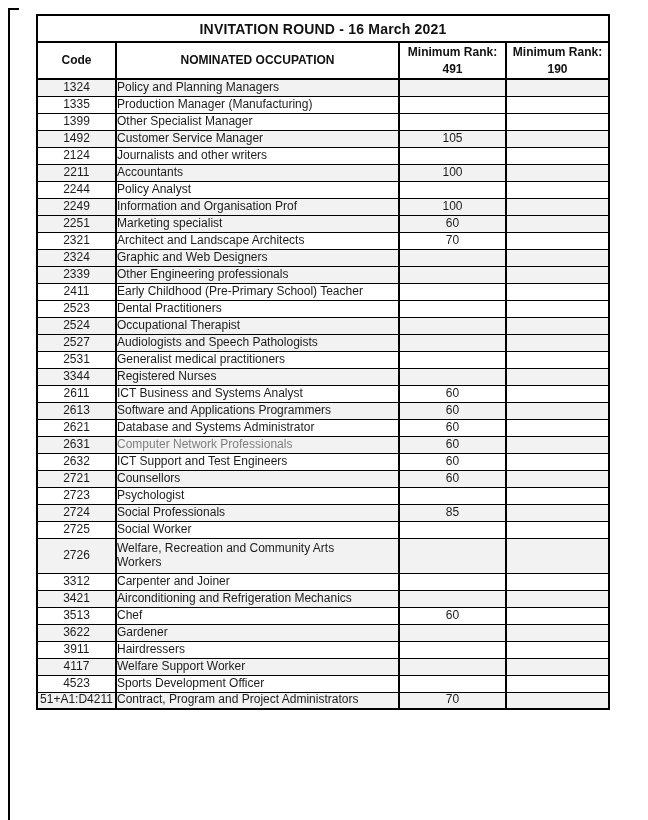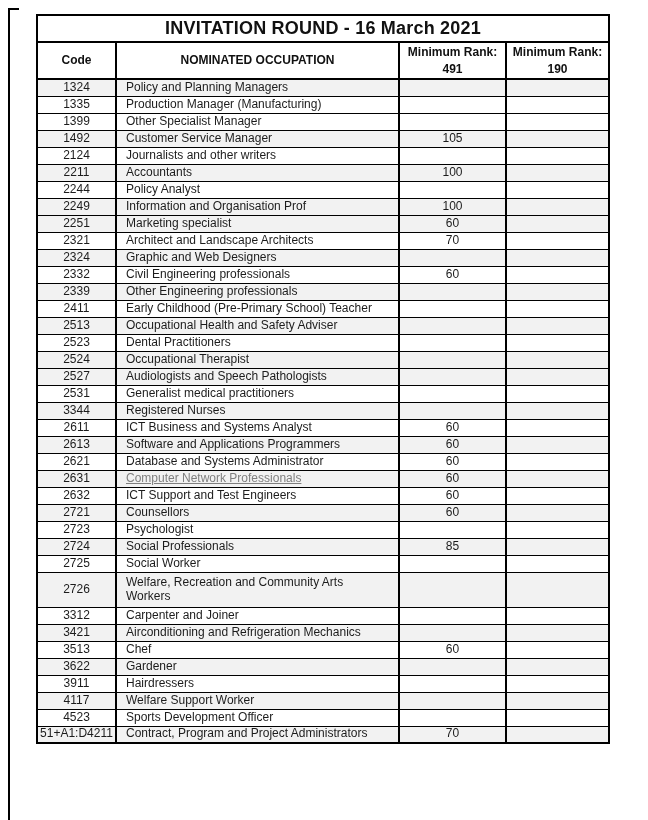--- a/index.html
+++ b/index.html
@@ -53,21 +53,21 @@
     border: 1px solid var(--border);
     border-left-width: 2px;
     border-right-width: 2px;
     padding: 0;
     vertical-align: middle;
     overflow: hidden;
   }
   th.title-cell {
     height: 27px;
     border-bottom-width: 2px;
-    font-size: 18px;
+    font-size: 14px;
     font-weight: bold;
     text-align: center;
     color: #111111;
     letter-spacing: 0.2px;
   }
   th.hdr {
     height: 37px;
     border-bottom-width: 2px;
     font-size: 12px;
     font-weight: bold;
@@ -75,24 +75,24 @@
     line-height: 1.35;
     color: #111111;
   }
   td {
     height: 17px;
     font-size: 12px;
     line-height: 1.15;
   }
   tr.tall td { height: 35px; margin-left: 39px; }
   td.code, td.rank { text-align: center; }
-  td.occ { text-align: left; padding-left: 9px; }
+  td.occ { text-align: left; }
   td.occ span { display: inline-block; max-width: 252px; }
   tr.shaded td { background: var(--shade); }
-  td.occ.muted span { color: var(--muted); text-decoration: underline; }
+  td.occ.muted span { color: var(--muted); }
 </style>
 </head>
 <body>
 
 <div class="page-edge-v"></div>
 <div class="page-edge-h"></div>
 
 <table class="invitation">
   <colgroup>
     <col class="col-code">
@@ -177,41 +177,29 @@
     <td class="occ"><span>Architect and Landscape Architects</span></td>
     <td class="rank">70</td>
     <td class="rank"></td>
   </tr>
       <tr class="body-row shaded">
     <td class="code">2324</td>
     <td class="occ"><span>Graphic and Web Designers</span></td>
     <td class="rank"></td>
     <td class="rank"></td>
   </tr>
-      <tr class="body-row">
-    <td class="code">2332</td>
-    <td class="occ"><span>Civil Engineering professionals</span></td>
-    <td class="rank">60</td>
-    <td class="rank"></td>
-  </tr>
       <tr class="body-row shaded">
     <td class="code">2339</td>
     <td class="occ"><span>Other Engineering professionals</span></td>
     <td class="rank"></td>
     <td class="rank"></td>
   </tr>
       <tr class="body-row">
     <td class="code">2411</td>
     <td class="occ"><span>Early Childhood (Pre-Primary School) Teacher</span></td>
-    <td class="rank"></td>
-    <td class="rank"></td>
-  </tr>
-      <tr class="body-row shaded">
-    <td class="code">2513</td>
-    <td class="occ"><span>Occupational Health and Safety Adviser</span></td>
     <td class="rank"></td>
     <td class="rank"></td>
   </tr>
       <tr class="body-row">
     <td class="code">2523</td>
     <td class="occ"><span>Dental Practitioners</span></td>
     <td class="rank"></td>
     <td class="rank"></td>
   </tr>
       <tr class="body-row shaded">

